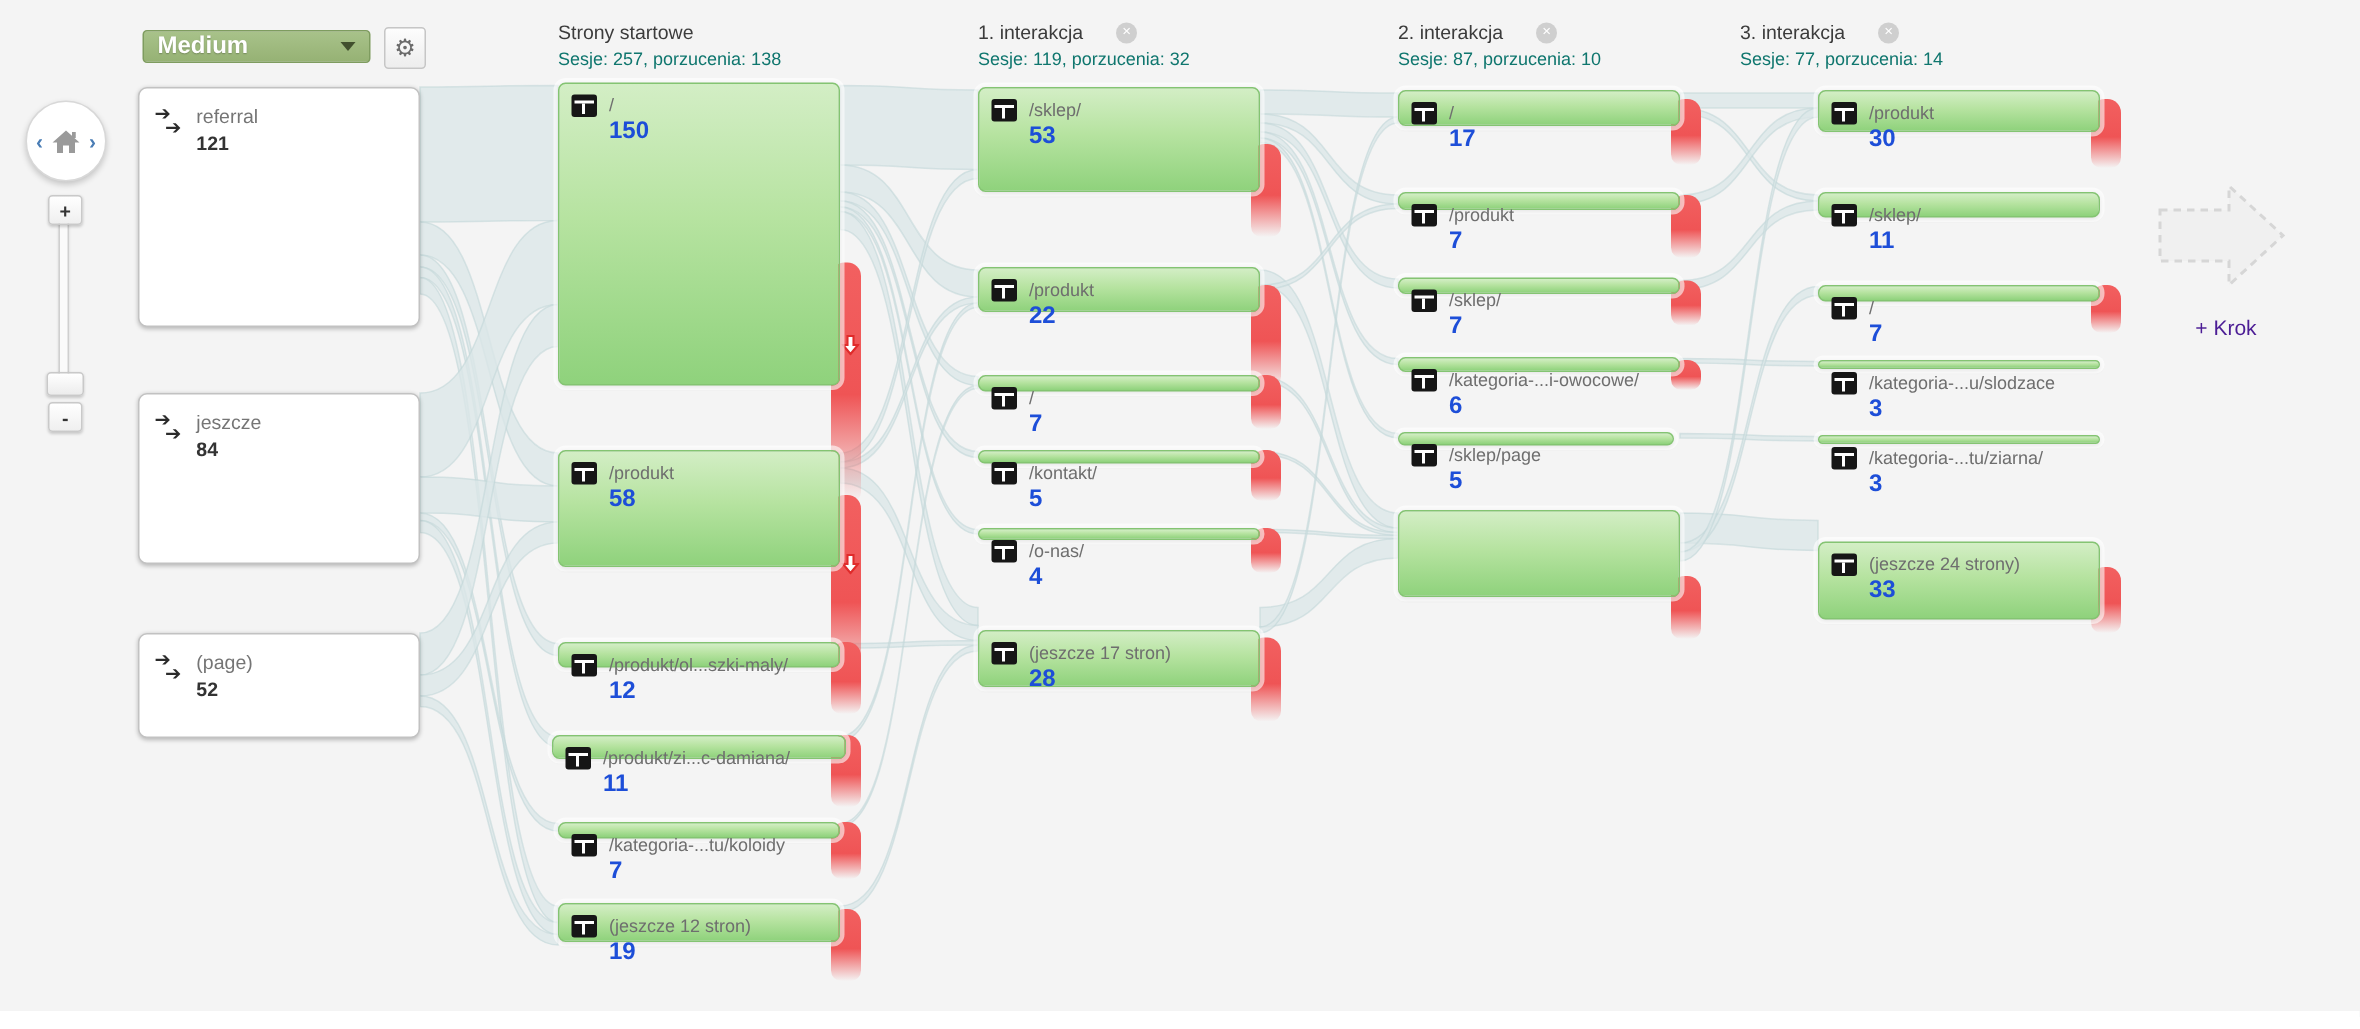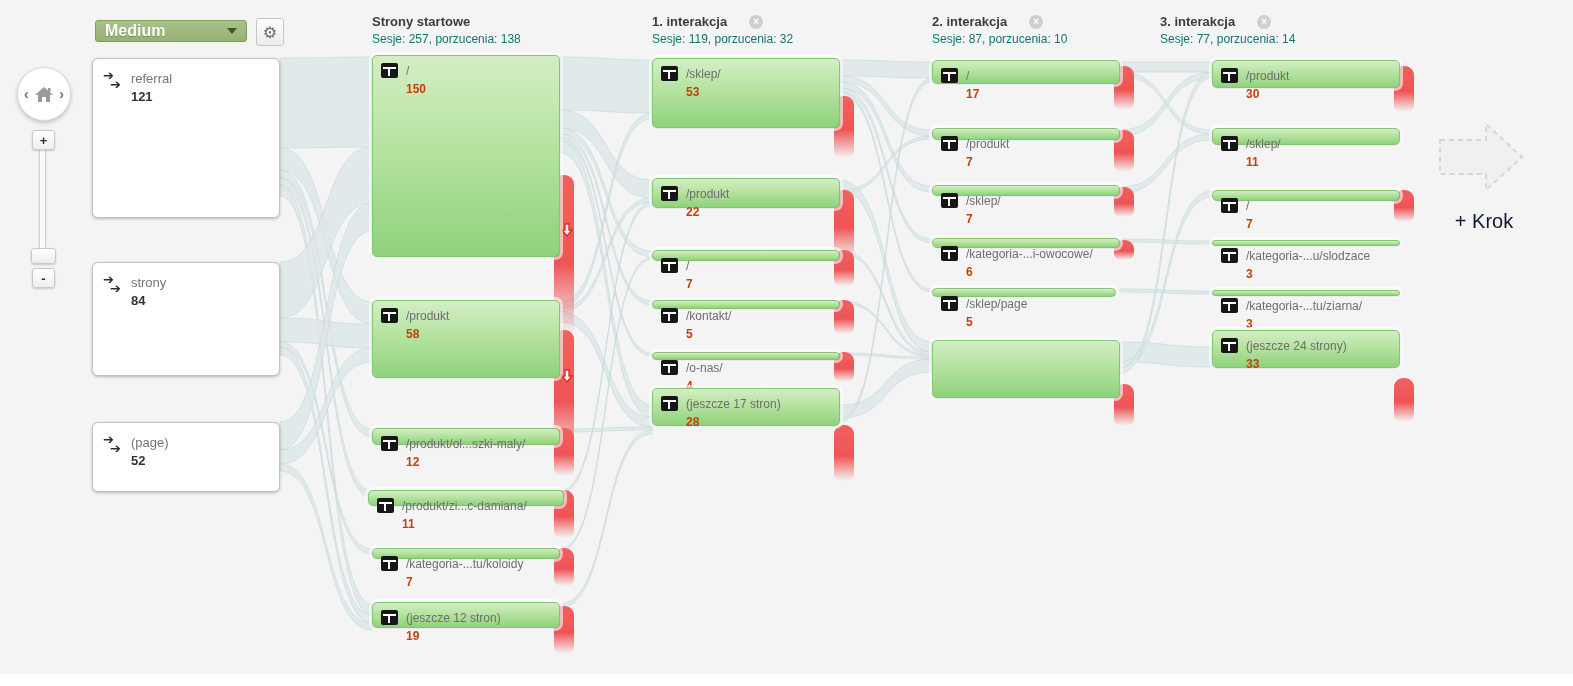--- a/index.html
+++ b/index.html
@@ -9,21 +9,21 @@
     font-family:"Liberation Sans","DejaVu Sans",sans-serif;
     -webkit-font-smoothing:antialiased;
   }
   #stage{position:absolute;inset:0;}
   #flow{position:absolute;inset:0;}
   #links-svg{position:absolute;left:0;top:0;z-index:1;}
   .flow-link{fill:#dbe7e8;fill-opacity:.78;stroke:#c0d5d7;stroke-opacity:.55;stroke-width:1;}
 
   
   .col-header{position:absolute;top:14px;z-index:6;}
-  .col-title{font-size:13px;font-weight:bold;color:#3c3c3c;display:flex;align-items:center;gap:8px;}
+  .col-title{font-size:13px;font-weight:normal;color:#3c3c3c;display:flex;align-items:center;gap:8px;}
   .col-sub{font-size:12px;color:#0f766e;margin-top:3px;}
   .close-step{width:14px;height:14px;border-radius:50%;background:#cfcfcf;color:#fff;
     font-size:10px;line-height:14px;text-align:center;display:inline-block;cursor:pointer;margin-left:14px;}
 
   
   .src-node{position:absolute;background:#fff;border:1px solid #c2c2c2;border-radius:6px;z-index:3;
     box-shadow:0 1px 3px rgba(0,0,0,.25);padding:10px 10px;box-sizing:border-box;cursor:pointer;}
   .src-row{display:flex;align-items:flex-start;gap:10px;}
   .src-arrows{display:flex;flex-direction:column;line-height:9px;font-weight:bold;color:#2b2b2b;font-size:13px;flex:none;margin-top:2px;}
   .src-arrows span:nth-child(2){margin-left:7px;}
@@ -33,21 +33,21 @@
   
   .page-node{position:absolute;z-index:3;cursor:pointer;}
   .page-bar{position:absolute;inset:0;border:1px solid #84c472;border-radius:5px;
     background:linear-gradient(180deg,#d3eec5 0%,#b6e3a0 45%,#8fd27c 100%);
     box-shadow:0 0 0 3px rgba(255,255,255,.6),0 1px 3px rgba(0,0,0,.22);}
   .page-lbl{position:absolute;left:9px;top:6px;display:flex;gap:8px;align-items:flex-start;white-space:nowrap;z-index:4;}
   .picon{width:17px;height:15px;background:#161616;border-radius:2px;position:relative;flex:none;margin-top:2px;}
   .picon::before{content:"";position:absolute;left:2px;right:2px;top:4px;height:2px;background:#fff;}
   .picon::after{content:"";position:absolute;left:7px;top:6px;bottom:2px;width:2px;background:#fff;}
   .pname{font-size:12px;color:#6e6e6e;line-height:14px;}
-  .pval{font-size:12px;font-weight:bold;color:#c2410c;line-height:15px;}
+  .pval{font-size:16px;font-weight:bold;color:#1d4ed8;line-height:15px;}
 
   
   .dropoff{position:absolute;width:20px;border-radius:9px 9px 7px 7px;z-index:2;
     background:linear-gradient(180deg,#f26060 0%,#ef5455 55%,rgba(239,84,85,0) 100%);}
   .drop-arrow{position:absolute;left:7px;top:30%;}
 
   
   .dropdown{position:absolute;left:95px;top:20px;width:152px;height:22px;z-index:7;cursor:pointer;
     background:linear-gradient(180deg,#a8c28a,#96b274);border:1px solid #7e9c5f;border-radius:3px;
     display:flex;align-items:center;justify-content:space-between;padding:0 9px;box-sizing:border-box;}
@@ -70,21 +70,21 @@
   .zoom-in{top:130px;} .zoom-out{top:268px;}
   .zoom-track{position:absolute;left:39px;top:147px;width:5px;height:104px;z-index:6;
     background:#fafafa;border:1px solid #cfcfcf;border-radius:2px;box-shadow:0 1px 2px rgba(0,0,0,.12);}
   .zoom-handle{position:absolute;left:31px;top:248px;width:23px;height:14px;z-index:7;cursor:grab;
     background:linear-gradient(180deg,#fff,#ececec);border:1px solid #c9c9c9;border-radius:3px;
     box-shadow:0 1px 2px rgba(0,0,0,.18);}
 
   
   .add-step{position:absolute;left:1434px;top:118px;z-index:6;text-align:center;cursor:pointer;width:100px;}
   .add-step svg{display:block;}
-  .add-step-label{margin-top:14px;font-size:20px;color:#0f172a;text-align:center;}
+  .add-step-label{margin-top:14px;font-size:14px;color:#4c1d95;text-align:center;}
 
   .bottom-strip{position:absolute;left:0;top:674px;width:1573px;height:12px;background:#ffffff;z-index:8;}
 </style>
 </head>
 <body>
 
 <div id="stage">
 
   <div id="flow">
       <svg id="links-svg" width="1573" height="686">
@@ -233,21 +233,21 @@
           <span><span class="pname">/kontakt/</span><br><span class="pval">5</span></span>
         </div>
       </div>
       <div class="page-node" style="left:652px;top:352px;width:188px;height:8px;">
         <div class="page-bar"></div>
         <div class="page-lbl">
           <span class="picon"></span>
           <span><span class="pname">/o-nas/</span><br><span class="pval">4</span></span>
         </div>
       </div>
-      <div class="page-node" style="left:652px;top:388px;width:188px;height:38px;">
+      <div class="page-node" style="left:652px;top:420px;width:188px;height:38px;">
         <div class="page-bar"></div>
         <div class="page-lbl">
           <span class="picon"></span>
           <span><span class="pname">(jeszcze 17 stron)</span><br><span class="pval">28</span></span>
         </div>
       </div>
       <div class="page-node" style="left:932px;top:60px;width:188px;height:24px;">
         <div class="page-bar"></div>
         <div class="page-lbl">
           <span class="picon"></span>
@@ -313,21 +313,21 @@
           <span><span class="pname">/kategoria-...u/slodzace</span><br><span class="pval">3</span></span>
         </div>
       </div>
       <div class="page-node" style="left:1212px;top:290px;width:188px;height:6px;">
         <div class="page-bar"></div>
         <div class="page-lbl">
           <span class="picon"></span>
           <span><span class="pname">/kategoria-...tu/ziarna/</span><br><span class="pval">3</span></span>
         </div>
       </div>
-      <div class="page-node" style="left:1212px;top:330px;width:188px;height:38px;">
+      <div class="page-node" style="left:1212px;top:361px;width:188px;height:52px;">
         <div class="page-bar"></div>
         <div class="page-lbl">
           <span class="picon"></span>
           <span><span class="pname">(jeszcze 24 strony)</span><br><span class="pval">33</span></span>
         </div>
       </div>
       <div class="src-node" style="left:92px;top:58px;width:188px;height:160px;">
         <div class="src-row">
           <span class="src-arrows">
             <span>➔</span>
@@ -335,21 +335,21 @@
           </span>
           <span><span class="src-name">referral</span><br><span class="src-val">121</span></span>
         </div>
       </div>
       <div class="src-node" style="left:92px;top:262px;width:188px;height:114px;">
         <div class="src-row">
           <span class="src-arrows">
             <span>➔</span>
             <span>➔</span>
           </span>
-          <span><span class="src-name">strony</span><br><span class="src-val">84</span></span>
+          <span><span class="src-name">jeszcze</span><br><span class="src-val">84</span></span>
         </div>
       </div>
       <div class="src-node" style="left:92px;top:422px;width:188px;height:70px;">
         <div class="src-row">
           <span class="src-arrows">
             <span>➔</span>
             <span>➔</span>
           </span>
           <span><span class="src-name">(page)</span><br><span class="src-val">52</span></span>
         </div>

